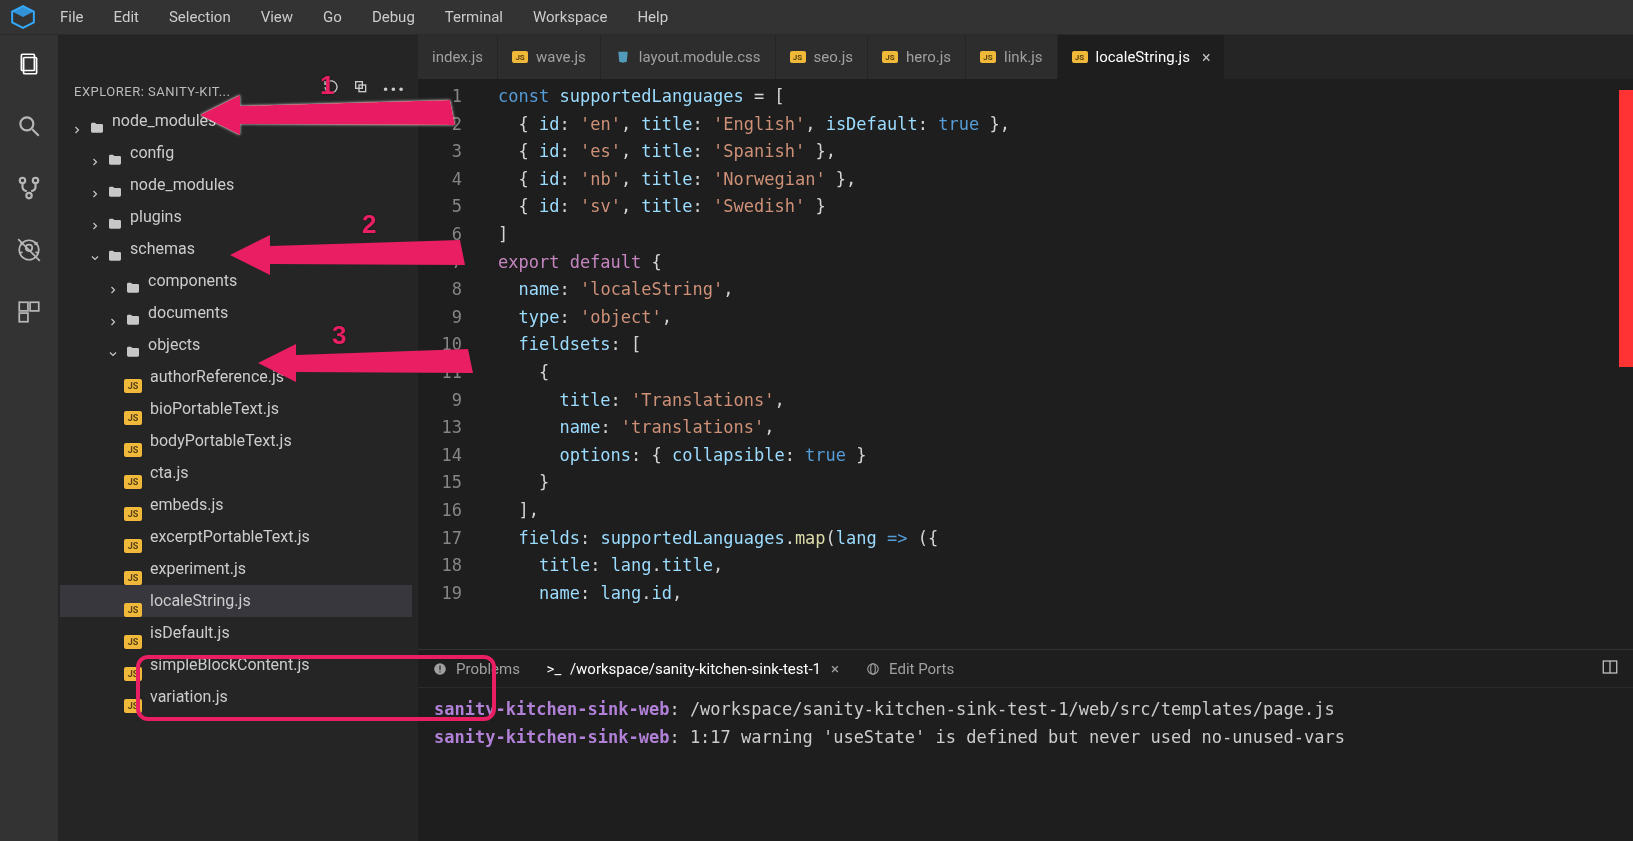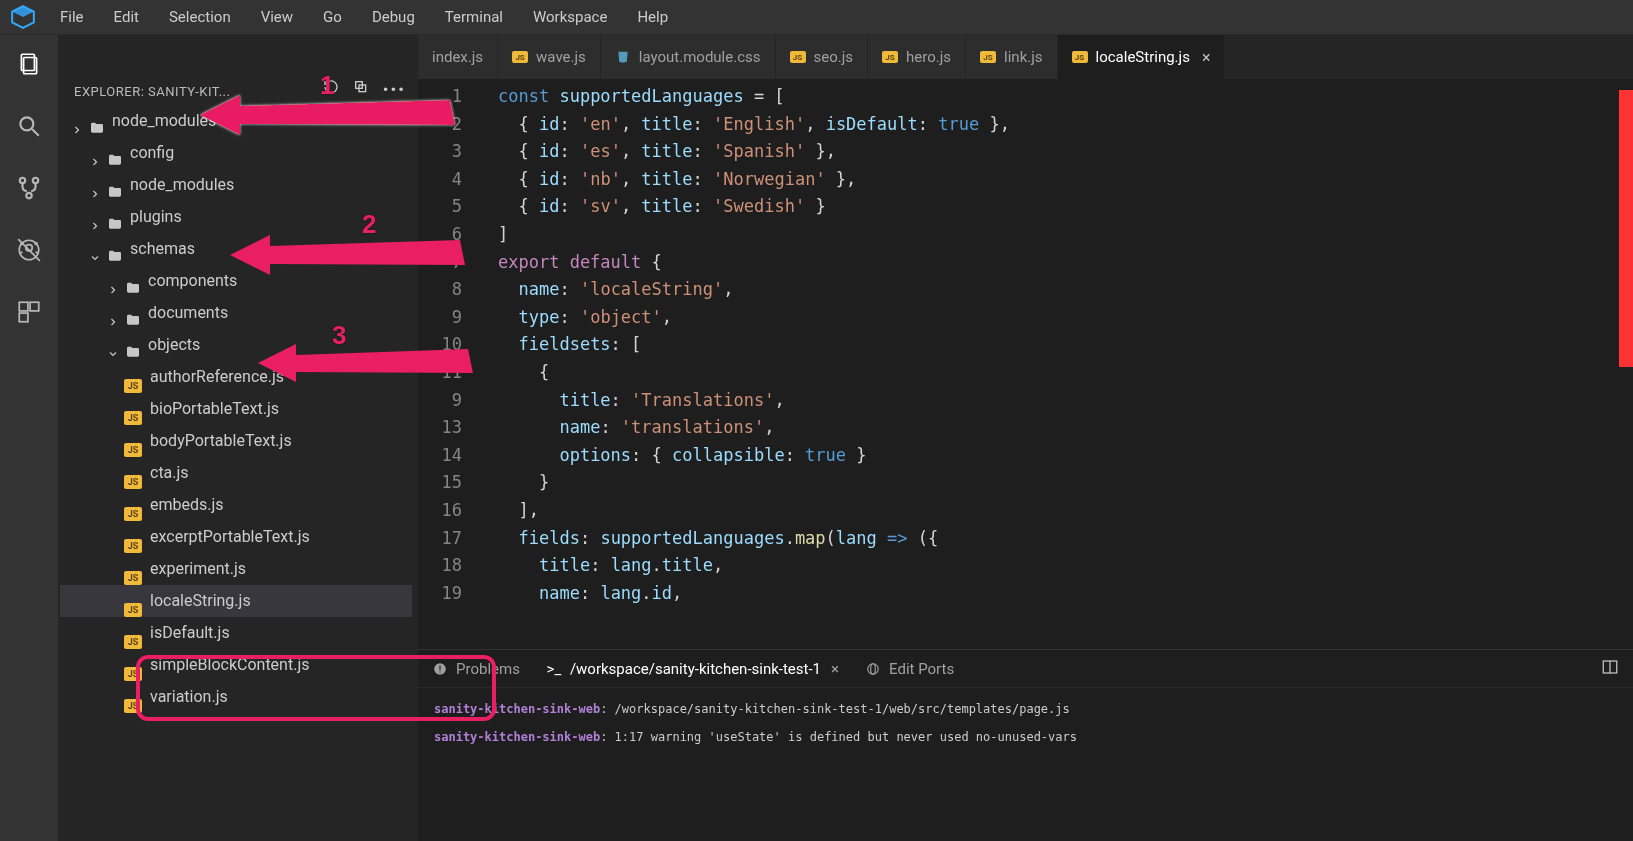--- a/index.html
+++ b/index.html
@@ -72,21 +72,21 @@
 .overview-ruler .marker { position: absolute; right: 0; width: 14px; background: #ff3333; }
 
 
 .panel { height: 192px; background: #1e1e1e; border-top: 1px solid #333; display: flex; flex-direction: column; margin-top: 37px; }
 .panel-tabs { height: 38px; display: flex; align-items: center; padding: 0 14px; gap: 26px; font-size: 15px; color: #a0a0a0; border-bottom: 1px solid #2a2a2a; position: relative; }
 .panel-tabs .ptab { display: flex; align-items: center; gap: 8px; cursor: pointer; }
 .panel-tabs .ptab.active { color: #ffffff; }
 .panel-tabs .ptab .x { color: #a0a0a0; font-size: 15px; margin-left: 2px; }
 .panel-tabs .ptab .pre-icon { display: inline-flex; width: 16px; height: 16px; align-items: center; justify-content: center; }
 .panel-tabs .right-actions { margin-left: auto; display: flex; gap: 14px; color: #cccccc; }
-.panel-body { flex: 1; padding: 8px 16px; font-family: "SF Mono", Menlo, Monaco, Consolas, monospace; font-size: 12px; line-height: 27.5px; color: #cccccc; overflow: hidden; }
+.panel-body { flex: 1; padding: 8px 16px; font-family: "SF Mono", Menlo, Monaco, Consolas, monospace; font-size: 17px; line-height: 27.5px; color: #cccccc; overflow: hidden; }
 .term-prefix { color: #b180d7; font-weight: 600; }
 
 
 .anno { position: absolute; z-index: 20; pointer-events: none; }
 .anno-num { position: absolute; color: #e91e63; font-size: 26px; font-weight: 700; font-family: sans-serif; z-index: 21; pointer-events: none; text-shadow: 0 0 2px rgba(0,0,0,0.6); }
 
 </style>
 </head>
 <body>
 

